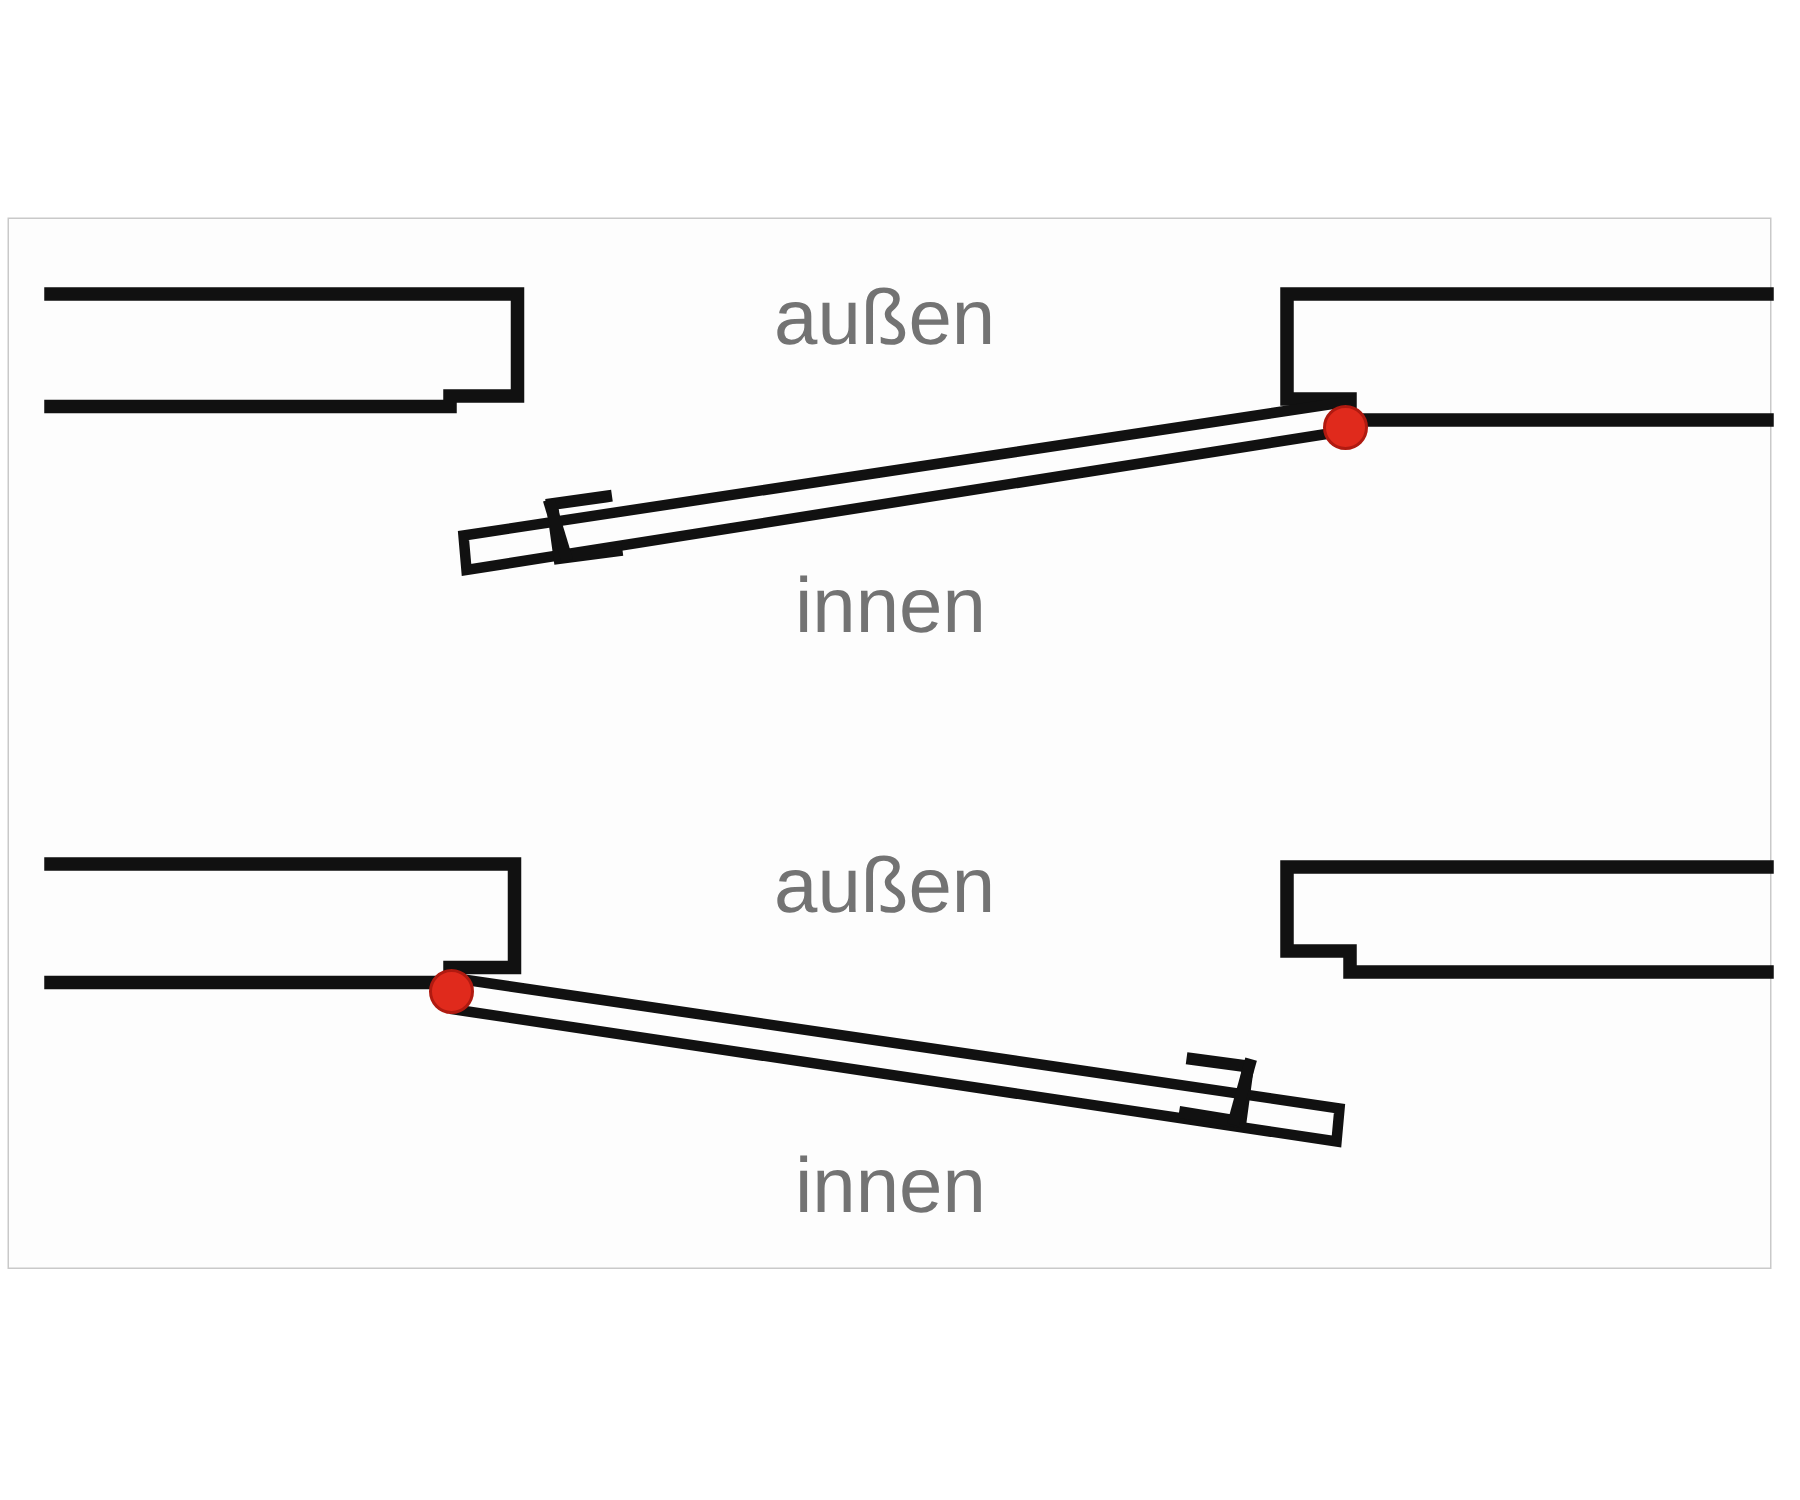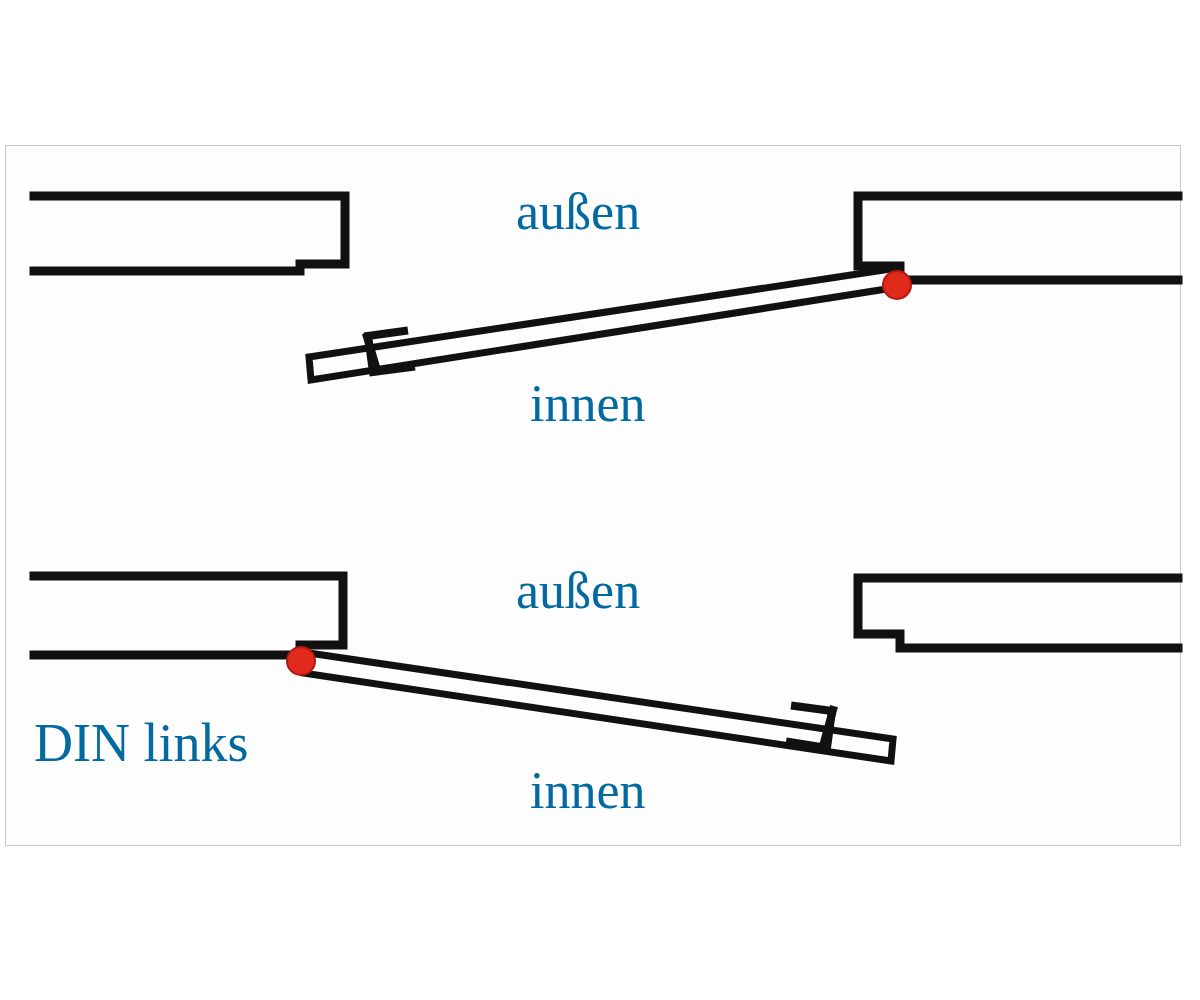--- a/index.html
+++ b/index.html
@@ -30,22 +30,22 @@
   #diagram-svg {
     position: absolute;
     left: 0;
     top: 0;
     width: 1200px;
     height: 1000px;
     pointer-events: none;
   }
   .lbl {
     position: absolute;
-    color: #0369a1;
-    font-family: Liberation Serif, serif;
+    color: #737373;
+    font-family: Liberation Sans, sans-serif;
     white-space: nowrap;
     line-height: 1;
   }
   .lbl-side { font-size: 52px; }
   .lbl-din  { font-size: 54px; }
 
   #label-aussen-top  { left: 516px; top: 186px; }
   #label-innen-top   { left: 530px; top: 378px; }
   #label-din-rechts  { left: 912px; top: 344px; }
   #label-aussen-bot  { left: 516px; top: 565px; }
@@ -88,15 +88,14 @@
 
   <div class="lbl lbl-side" id="label-aussen-top">außen</div>
 
   <div class="lbl lbl-side" id="label-innen-top">innen</div>
 
 
   <div class="lbl lbl-side" id="label-aussen-bot">außen</div>
 
   <div class="lbl lbl-side" id="label-innen-bot">innen</div>
 
-  <div class="lbl lbl-din" id="label-din-links">DIN links</div>
 
 </div>
 
 </body></html>

